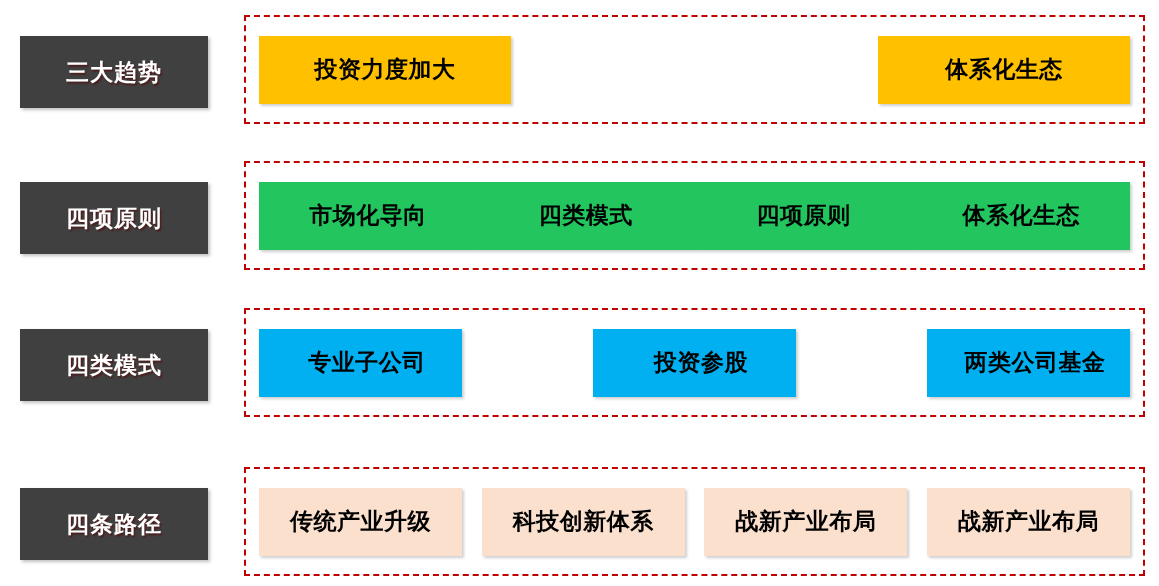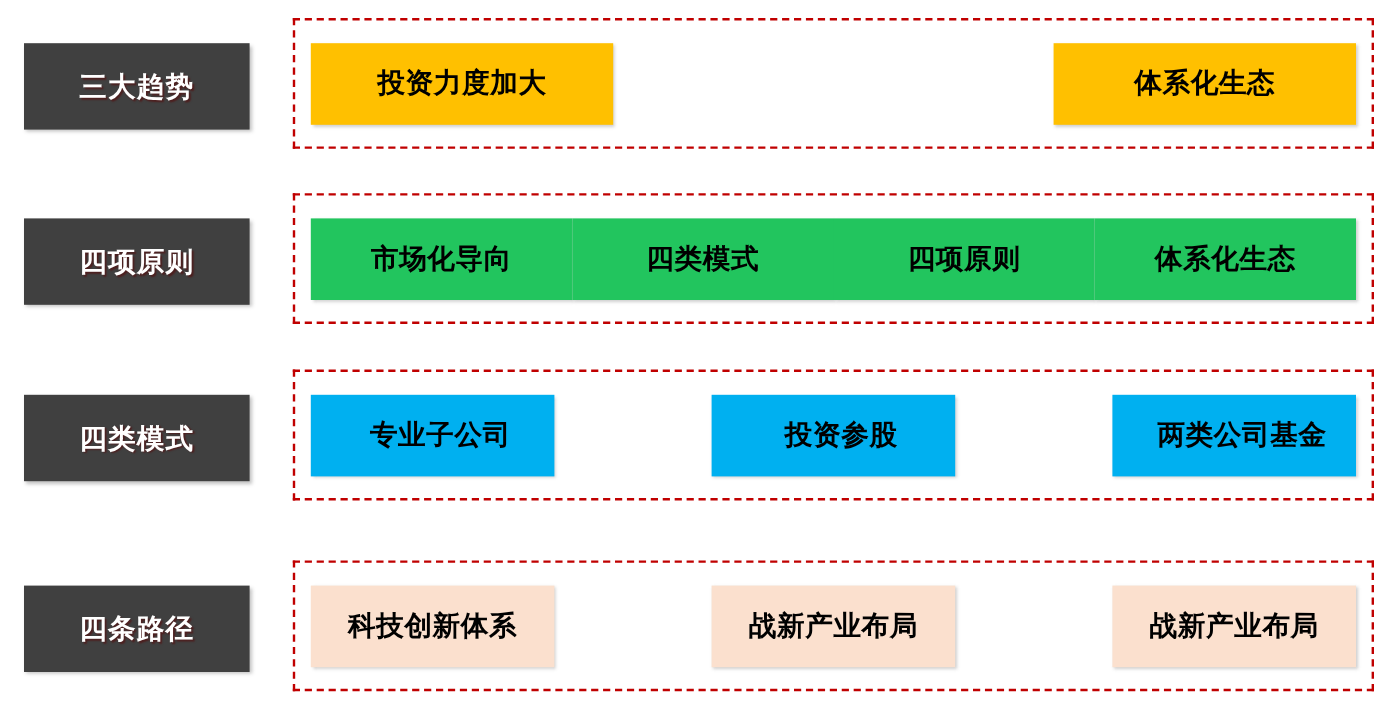--- a/index.html
+++ b/index.html
@@ -160,20 +160,23 @@
     </div>
   </div>
 
   <div class="row row-4">
     <div class="cat-label">
       <span class="cat-label-text">四条路径</span>
     </div>
     <div class="dash-box">
       <div class="dash-inner">
         <div class="item-box">
+          <span class="item-text">传统产业升级</span>
+        </div>
+        <div class="item-box">
           <span class="item-text">科技创新体系</span>
         </div>
         <div class="item-box">
           <span class="item-text">战新产业布局</span>
         </div>
         <div class="item-box">
           <span class="item-text">战新产业布局</span>
         </div>
       </div>
     </div>

